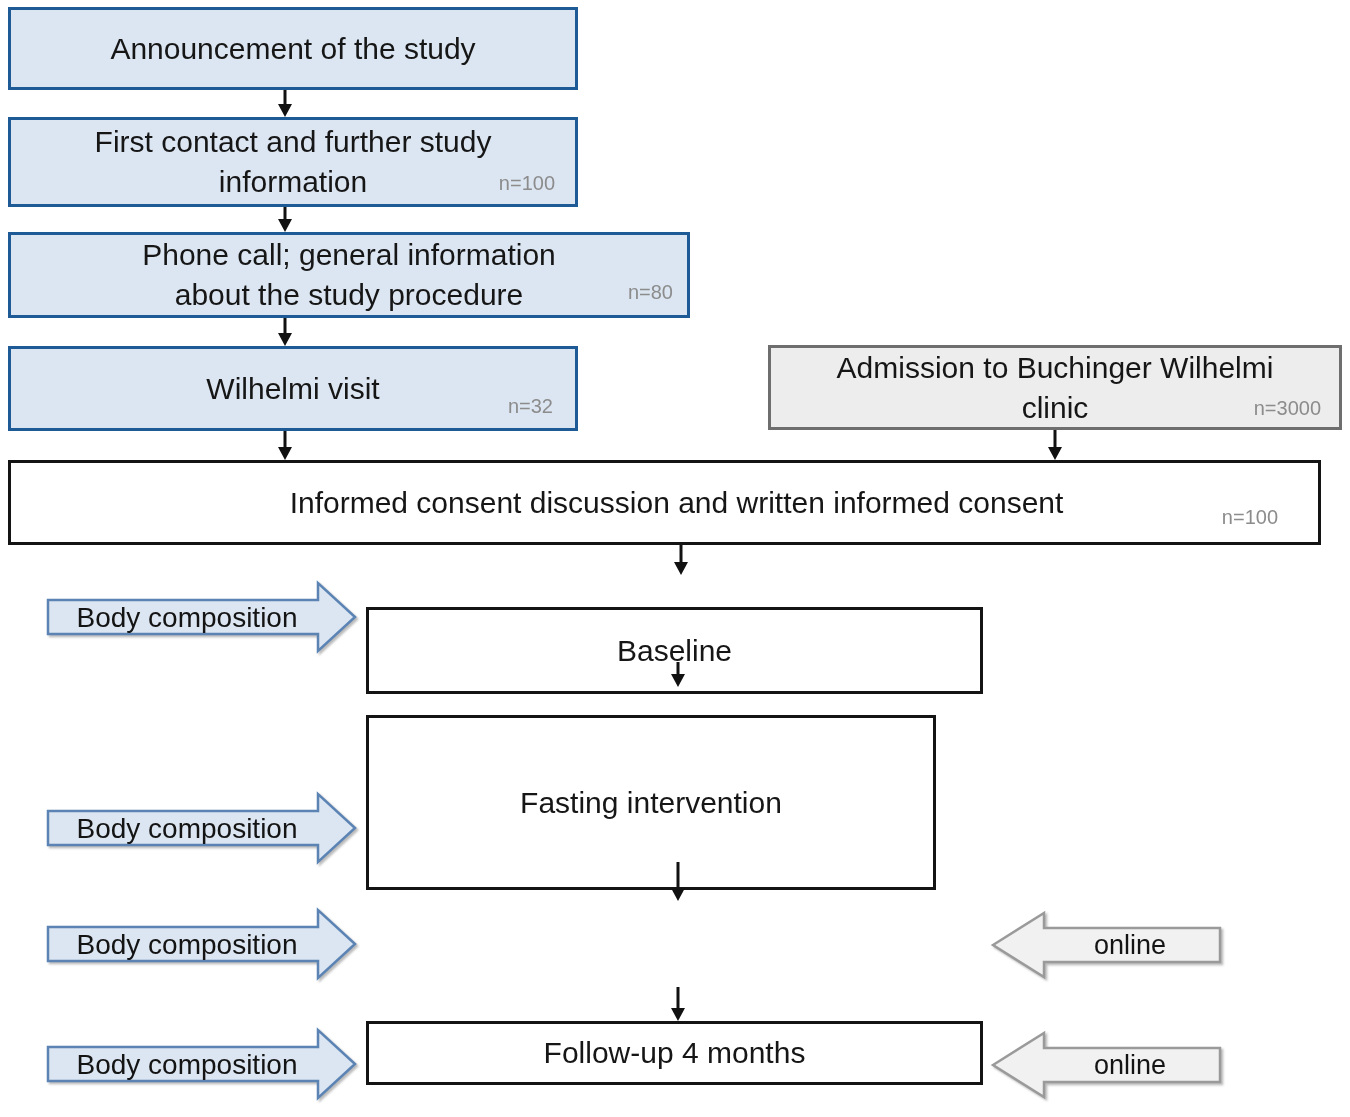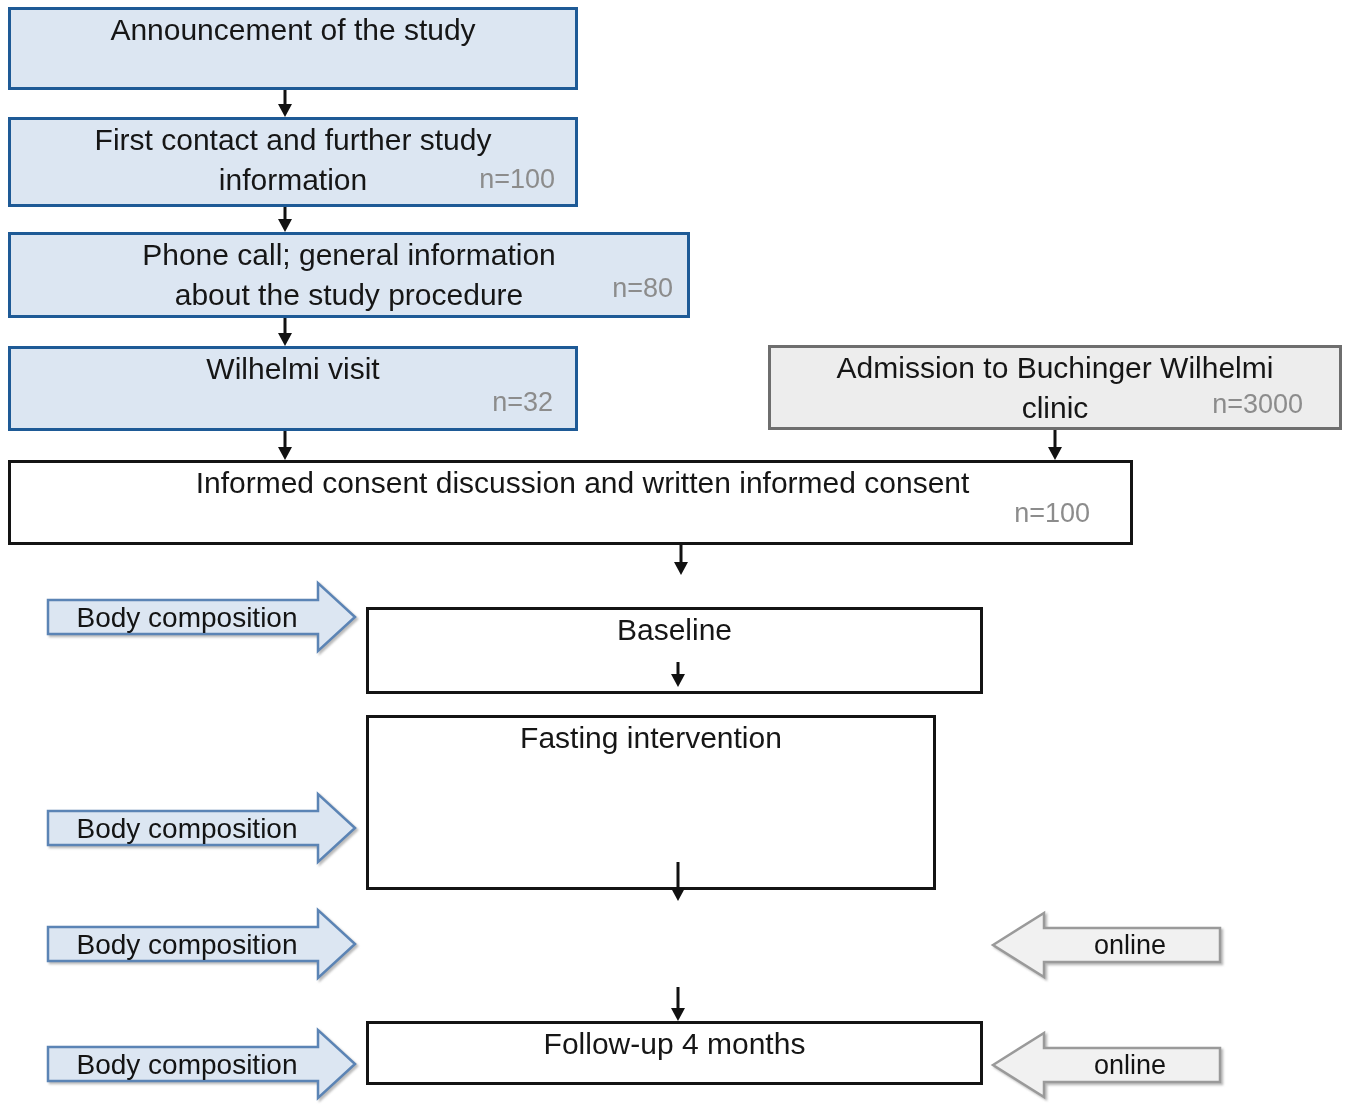--- a/index.html
+++ b/index.html
@@ -12,20 +12,21 @@
     position: relative;
     width: 1350px;
     height: 1117px;
     background: #ffffff;
     overflow: hidden;
   }
   .box {
     position: absolute;
     box-sizing: border-box;
     display: flex;
+    align-items: center;
     justify-content: center;
     text-align: center;
     font-size: 30px;
     line-height: 1.32;
     color: #161616;
   }
   .box.blue {
     background: #dce6f2;
     border: 3px solid #1e5a96;
   }
@@ -33,21 +34,21 @@
     background: #ededed;
     border: 3px solid #6e6e6e;
   }
   .box.white {
     background: #ffffff;
     border: 3px solid #141414;
   }
   .n-label {
     position: absolute;
     color: #8c8c8c;
-    font-size: 27px;
+    font-size: 20px;
     line-height: 1;
   }
   .connector {
     position: absolute;
     overflow: visible;
   }
   .bc-arrow, .online-arrow {
     position: absolute;
     overflow: visible;
     filter: drop-shadow(2px 2px 1px rgba(130,130,130,0.55));
@@ -91,24 +92,24 @@
   <div class="box blue" style="left:8px; top:346px; width:570px; height:85px;">
     <div>Wilhelmi visit</div>
     <span class="n-label" style="right:22px; bottom:12px;">n=32</span>
   </div>
 
   <div class="box gray" style="left:768px; top:345px; width:574px; height:85px;">
     <div>
       <div>Admission to Buchinger Wilhelmi</div>
       <div>clinic</div>
     </div>
-    <span class="n-label" style="right:36px; bottom:9px;">n=3000</span>
+    <span class="n-label" style="right:18px; bottom:9px;">n=3000</span>
   </div>
 
-  <div class="box white" style="left:8px; top:460px; width:1125px; height:85px;padding-left:24px;">
+  <div class="box white" style="left:8px; top:460px; width:1313px; height:85px;padding-left:24px;">
     <div>Informed consent discussion and written informed consent</div>
     <span class="n-label" style="right:40px; bottom:15px;">n=100</span>
   </div>
 
   <div class="box white" style="left:366px; top:575px; width:617px; height:87px;margin-top:32px;">
     <div>Baseline</div>
   </div>
 
   <div class="box white" style="left:366px; top:687px; width:570px; height:175px;margin-top:28px;">
     <div>Fasting intervention</div>

